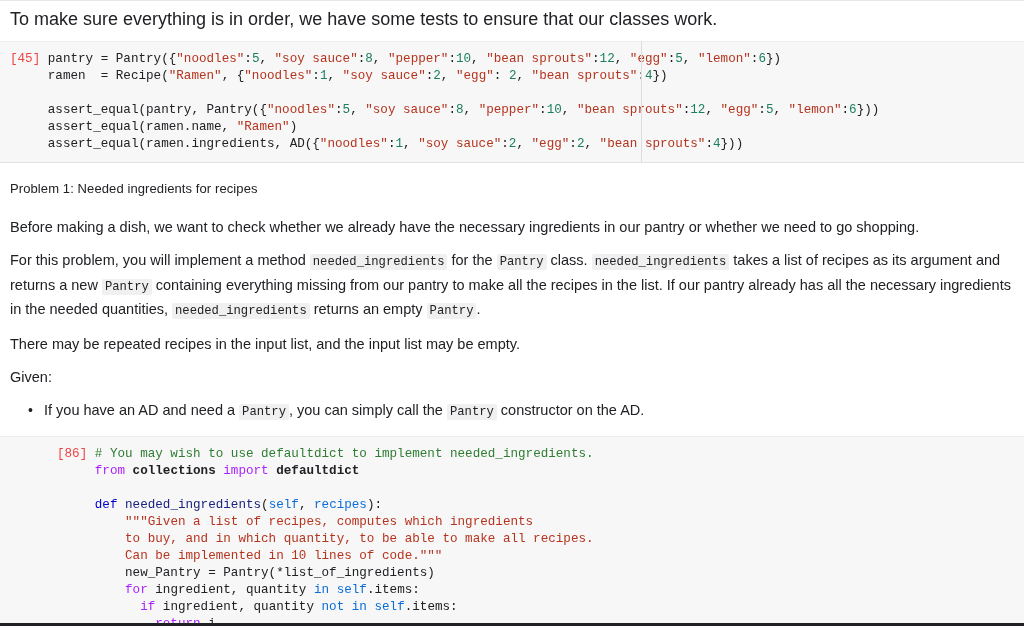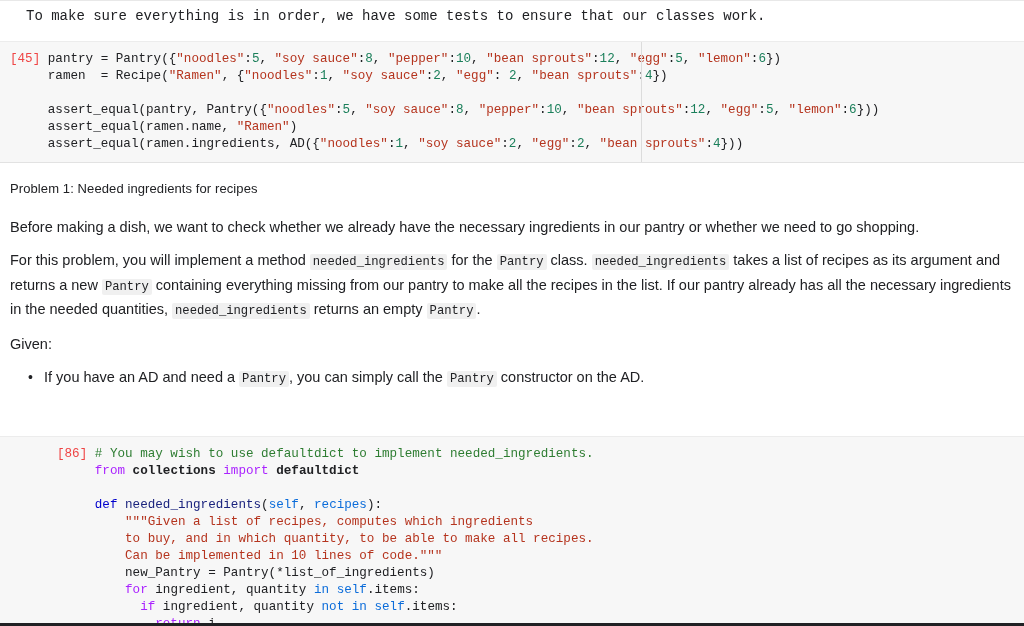--- a/index.html
+++ b/index.html
@@ -19,25 +19,24 @@
   
   .top-rule {
     position: absolute;
     top: 0; left: 0; right: 0;
     height: 1px;
     background: #e8e8e8;
   }
 
   
   .md {
-    padding: 0 26px;
-    font-size: 14px;
+    padding: 0 10px;
+    font-size: 18px;
     line-height: 1.55;
     color: #202124;
-    font-family: Liberation Mono, monospace;
   }
   .md p {
     margin: 0;
     padding: 0;
   }
 
   .para-intro {
     position: absolute;
     top: 6px; left: 0; right: 0;
   }
@@ -177,20 +176,21 @@
   </div>
 </div>
 
 <div class="heading">Problem 1: Needed ingredients for recipes</div>
 
 <div class="body-block">
   <p>Before making a dish, we want to check whether we already have the necessary ingredients in our pantry or whether we need to go shopping.</p>
 
   <p><span>For this problem, you will implement a method </span><code class="ic">needed_ingredients</code><span> for the </span><code class="ic">Pantry</code><span> class. </span><code class="ic">needed_ingredients</code><span> takes a list of recipes as its argument and returns a new </span><code class="ic">Pantry</code><span> containing everything missing from our pantry to make all the recipes in the list. If our pantry already has all the necessary ingredients in the needed quantities, </span><code class="ic">needed_ingredients</code><span> returns an empty </span><code class="ic">Pantry</code><span>.</span></p>
 
+  <p class="tight">There may be repeated recipes in the input list, and the input list may be empty.</p>
 
   <p class="tight">Given:</p>
 
   <ul class="hints">
     <li><span>If you have an AD and need a </span><code class="ic">Pantry</code><span>, you can simply call the </span><code class="ic">Pantry</code><span> constructor on the AD.</span></li>
   </ul>
 </div>
 
 <div class="cell cell-2">
   <div class="cell-inner">

